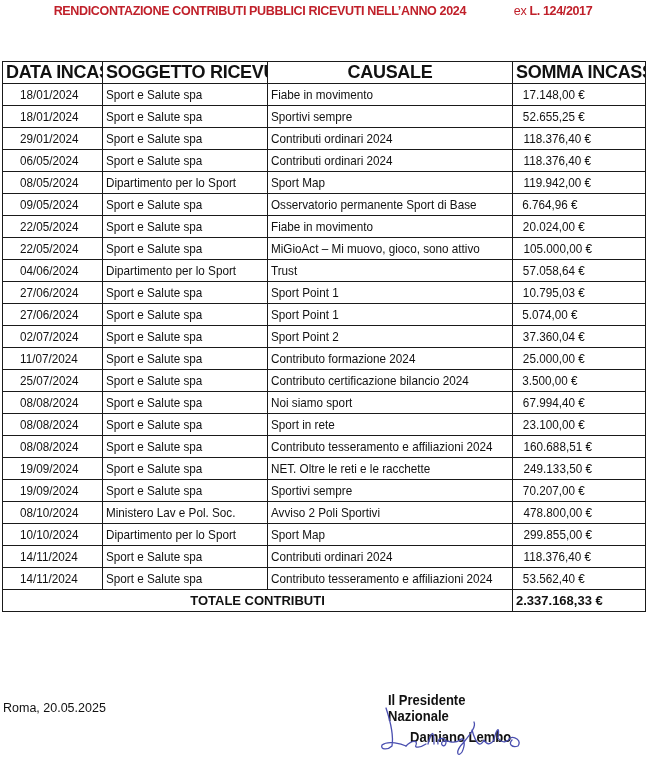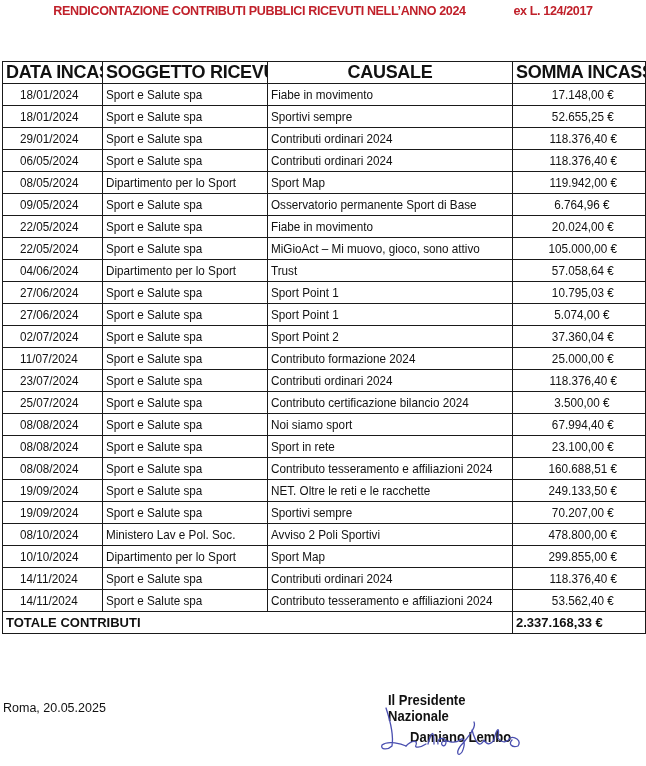--- a/index.html
+++ b/index.html
@@ -23,21 +23,21 @@
       text-align: center;
       font-size: 13.5px;
       font-weight: bold;
       color: #c0202a;
       letter-spacing: -0.4px;
       transform: scaleX(0.93);
       transform-origin: center;
       white-space: nowrap;
     }
     .doc-title .ex {
-      font-weight: bold;
+      font-weight: normal;
       margin-left: 48px;
     }
     table.report {
       position: absolute;
       top: 61px;
       left: 2px;
       width: 643px;
       border-collapse: collapse;
       table-layout: fixed;
       font-size: 13px;
@@ -59,22 +59,23 @@
     }
     table.report td .sq {
       display: inline-block;
       transform: scaleX(0.9);
       transform-origin: left center;
     }
     table.report td.num .sq {
       transform-origin: right center;
     }
     td.date { text-align: center; margin-top: 24px; }
-    td.num { text-align: center; }
+    td.num { text-align: left; }
     td.total-label {
+      text-align: center;
       font-weight: bold;
       border-left: none;
     }
     td.total-value {
       font-weight: bold;
     }
     col.c1 { width: 100px; }
     col.c2 { width: 165px; }
     col.c3 { width: 245px; }
     col.c4 { width: 133px; }
@@ -208,26 +209,20 @@
         <td><span class="sq">Sport Point 2</span></td>
         <td class="num"><span class="sq">37.360,04 €</span></td>
       </tr>
       <tr>
         <td class="date"><span class="sq">11/07/2024</span></td>
         <td><span class="sq">Sport e Salute spa</span></td>
         <td><span class="sq">Contributo formazione 2024</span></td>
         <td class="num"><span class="sq">25.000,00 €</span></td>
       </tr>
       <tr>
-        <td class="date"><span class="sq">23/07/2024</span></td>
-        <td><span class="sq">Sport e Salute spa</span></td>
-        <td><span class="sq">Contributi ordinari 2024</span></td>
-        <td class="num"><span class="sq">118.376,40 €</span></td>
-      </tr>
-      <tr>
         <td class="date"><span class="sq">25/07/2024</span></td>
         <td><span class="sq">Sport e Salute spa</span></td>
         <td><span class="sq">Contributo certificazione bilancio 2024</span></td>
         <td class="num"><span class="sq">3.500,00 €</span></td>
       </tr>
       <tr>
         <td class="date"><span class="sq">08/08/2024</span></td>
         <td><span class="sq">Sport e Salute spa</span></td>
         <td><span class="sq">Noi siamo sport</span></td>
         <td class="num"><span class="sq">67.994,40 €</span></td>

